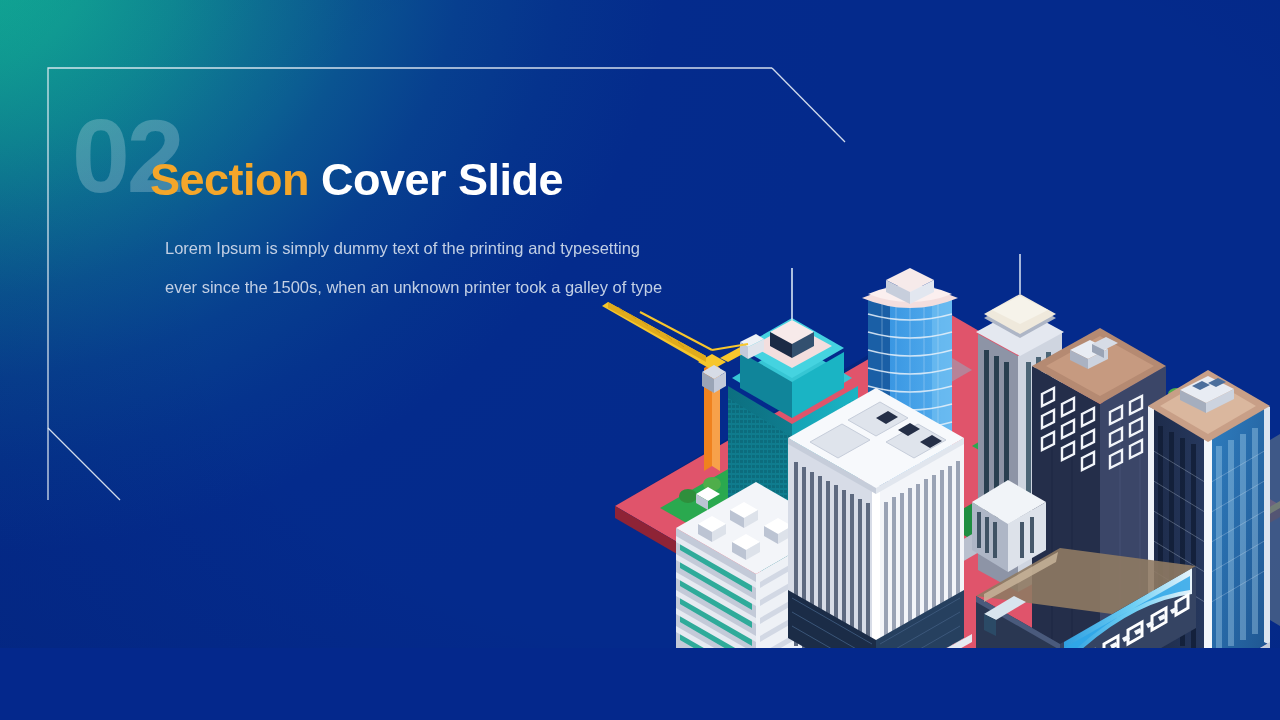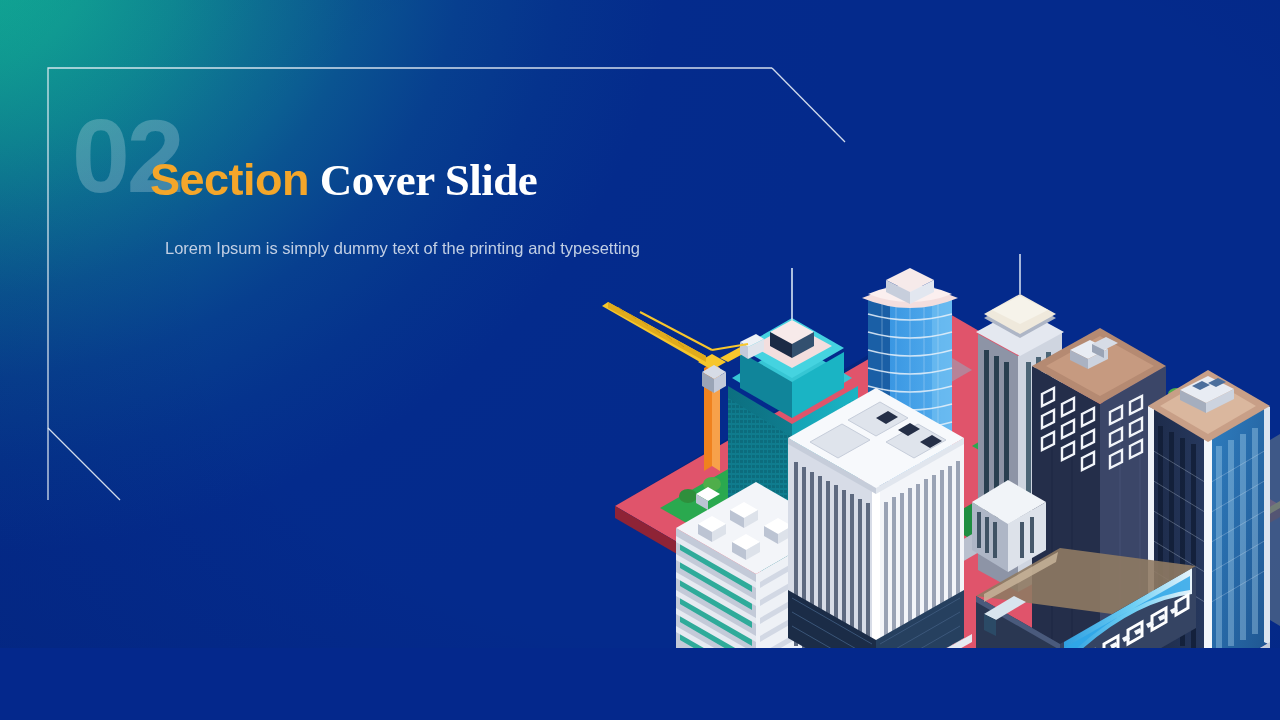--- a/index.html
+++ b/index.html
@@ -61,21 +61,21 @@
   .title {
     position:absolute;
     left:150px; top:156px;
     font-size:45px;
     font-weight:700;
     line-height:1.05;
     letter-spacing:-0.5px;
     white-space:nowrap;
   }
   .title .accent { color:#f4a62a;margin-top:17px; }
-  .title .plain  { color:#ffffff;font-family:Liberation Serif, serif; }
+  .title .plain  { color:#ffffff; }
 
   .body-copy {
     position:absolute;
     left:151px; top:222px;
     width:556px;
     font-size:16.5px;
     line-height:25px;
     color:#c2cfe4;
     font-weight:400;
   }
@@ -124,20 +124,21 @@
   <div class="copy">
 
     <div class="big-number">02</div>
 
     <div class="title">
       <span class="accent">Section</span><span class="plain"> Cover Slide</span>
     </div>
 
     <div class="body-copy">
       <p>Lorem Ipsum is simply dummy text of the printing and typesetting</p>
+      <p>ever since the 1500s, when an unknown printer took a galley of type</p>
     </div>
   </div>
 
   <svg class="city" viewBox="0 0 700 540">
     <defs>
       <linearGradient id="gTealL" x1="0" y1="0" x2="1" y2="0">
         <stop offset="0" stop-color="#0c6f80"></stop>
           <stop offset="1" stop-color="#0f7d8f"></stop>
       </linearGradient>
       <linearGradient id="gTealR" x1="0" y1="0" x2="1" y2="0">

